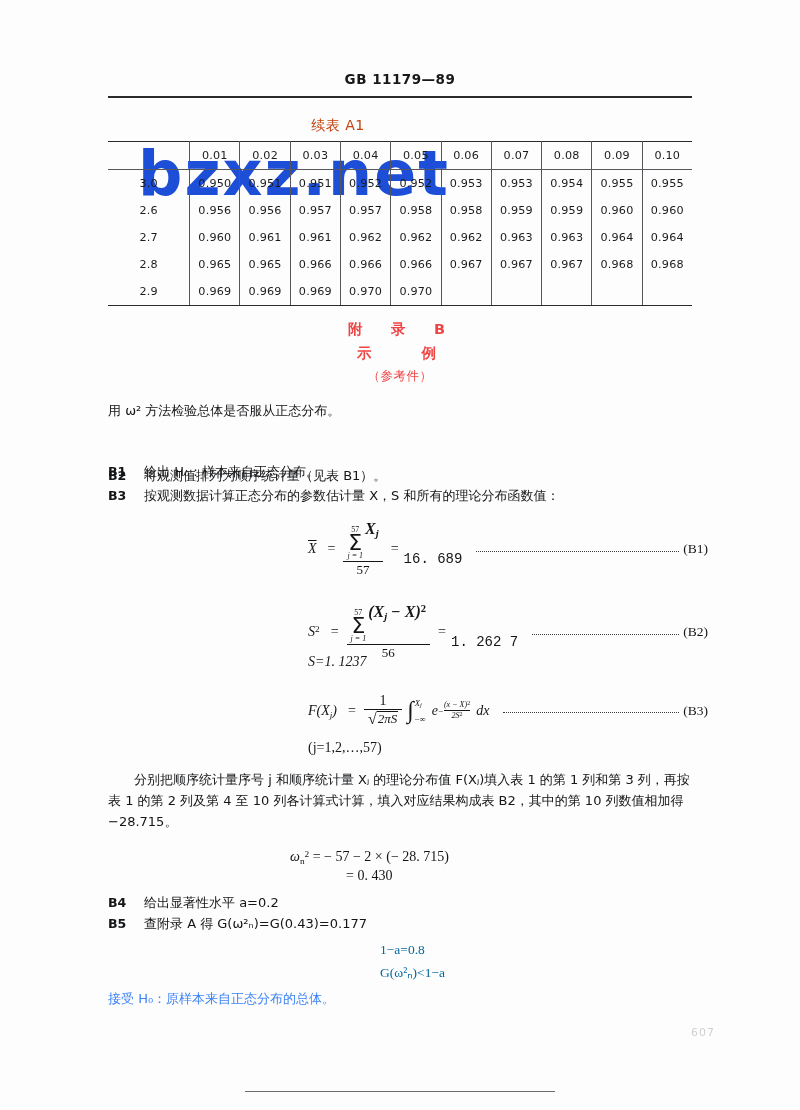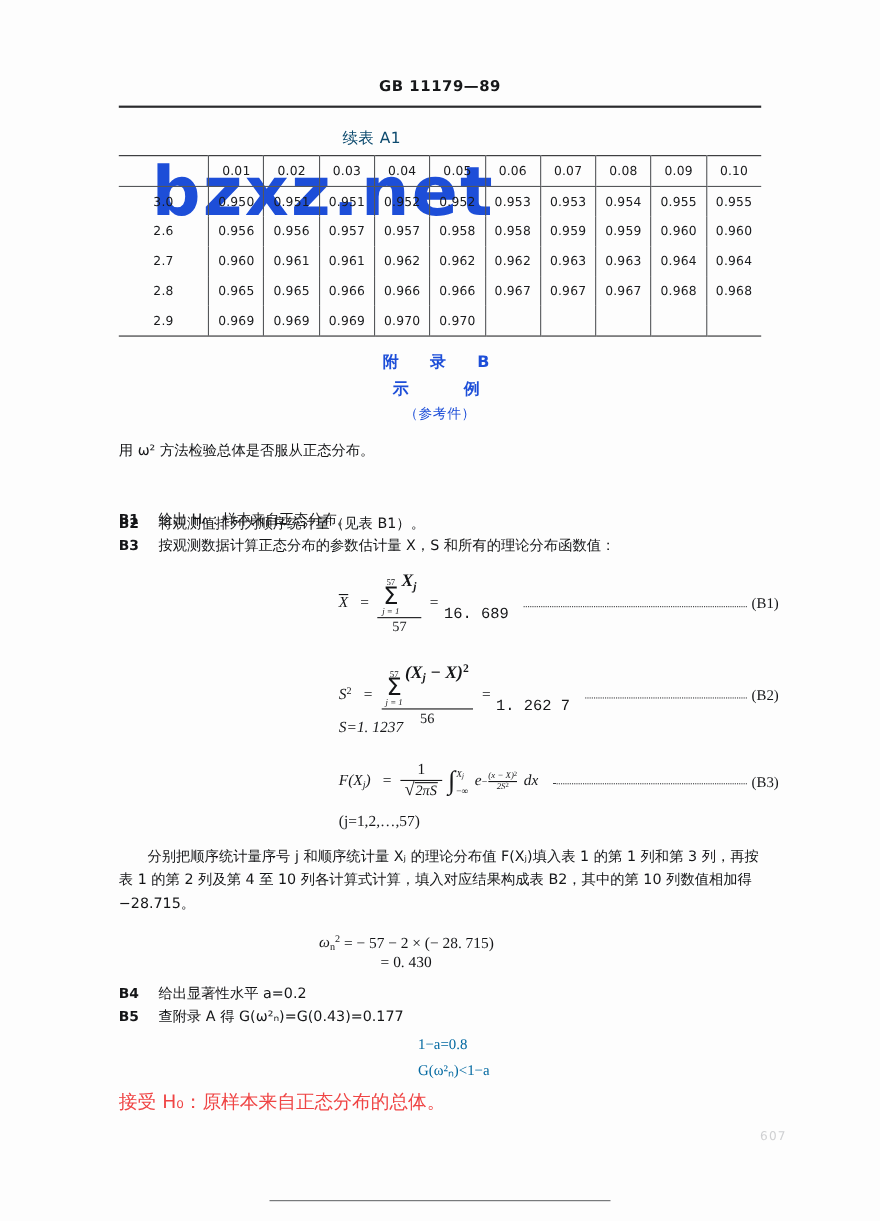--- a/index.html
+++ b/index.html
@@ -67,21 +67,21 @@
 
   
   .tbl-caption {
     position: absolute;
     top: 117px;
     left: 0;
     width: 676px;
     text-align: center;
     font-size: 14px;
     font-family: "DejaVu Sans", sans-serif;
-    color: #0c4a6e;
+    color: #c2410c;
     letter-spacing: 0.5px;
   }
 
   
   .tbl-wrap {
     position: absolute;
     top: 141px;
     left: 108px;
     width: 584px;
   }
@@ -112,21 +112,21 @@
   table.a1 thead th:first-child { border-bottom: 1.1px solid #55575a; }
 
   
   .appendix-head {
     position: absolute;
     left: 0;
     width: 800px;
     text-align: center;
     font-family: "DejaVu Sans", sans-serif;
     font-weight: 700;
-    color: #1d4ed8;
+    color: #ef4444;
   }
   .ap-b      { top: 320px; font-size: 14.5px; letter-spacing: 7px; }
   .ap-title  { top: 344px; font-size: 14.5px; letter-spacing: 7px; }
   .ap-note   { top: 368px; font-size: 12.5px; font-weight: 400; letter-spacing: 0.5px; }
 
   
   .body-text {
     position: absolute;
     left: 108px;
     width: 584px;
@@ -295,21 +295,21 @@
     position: absolute;
     left: 380px;
     font-family: "Liberation Serif", serif;
     font-size: 13.5px;
     color: #0369a1;
   }
   .mini-eq-1 { top: 942px; }
   .mini-eq-2 { top: 963px; }
 
   .conclusion { position: absolute; left: 108px; top: 990px; width: 584px;
-                font-size: 17px; font-family: "DejaVu Sans", sans-serif; color: #ef4444; }
+                font-size: 13px; font-family: "DejaVu Sans", sans-serif; color: #3b82f6; }
 
   
   .pageno {
     position: absolute;
     right: 85px;
     top: 1026px;
     font-family: "DejaVu Sans", sans-serif;
     font-size: 11px;
     color: #cfd0d2;
     letter-spacing: 1px;

